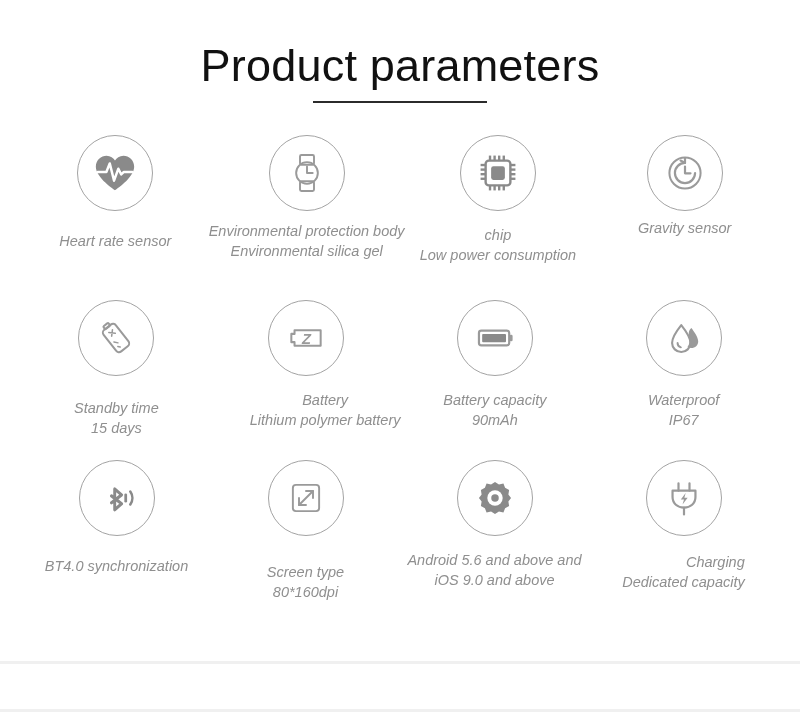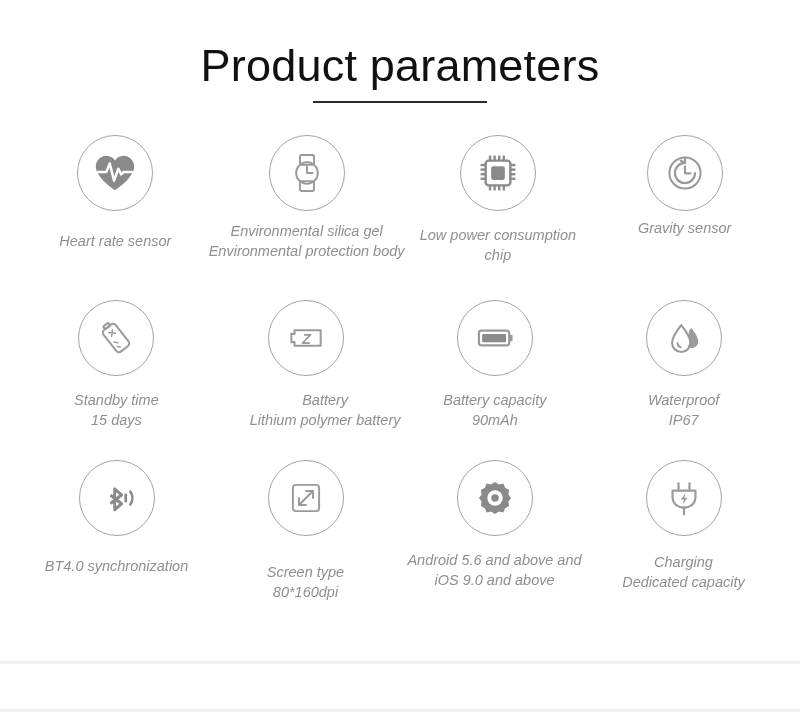--- a/index.html
+++ b/index.html
@@ -88,29 +88,29 @@
     white-space: nowrap;
   }
   .label-line { display: block; }
 
   
   .row-1 .item-0 .label-block { margin-top: 20px; }
   .row-1 .item-1 .label-block { margin-top: 10px; }
   .row-1 .item-2 .label-block { margin-top: 14px; }
   .row-1 .item-3 .label-block { margin-top: 7px; }
 
-  .row-2 .item-0 .label-block { margin-top: 14px; }
+  .row-2 .item-0 .label-block { margin-top: 22px; }
   .row-2 .item-1 .label-block { margin-top: 14px; margin-left: 39px; }
   .row-2 .item-2 .label-block { margin-top: 14px; }
   .row-2 .item-3 .label-block { margin-top: 14px; }
 
   .row-3 .item-0 .label-block { margin-top: 20px; text-align: right; }
   .row-3 .item-1 .label-block { margin-top: 26px; }
   .row-3 .item-2 .label-block { margin-top: 14px; }
-  .row-3 .item-3 .label-block { margin-top: 16px; }
+  .row-3 .item-3 .label-block { margin-top: 16px; text-align: right; }
 
   
   .hairline {
     position: absolute;
     left: 0;
     width: 800px;
     height: 3px;
     background: #f0f0f0;
   }
   .hairline.one { top: 661px; }
@@ -145,22 +145,22 @@
       <div class="spec-item item-1">
         <div class="icon-circle">
           <svg width="42" height="42" viewBox="0 0 48 48">
             <rect x="16" y="3.5" width="16" height="11" rx="1.6" fill="none" stroke="#9a9a9a" stroke-width="2.2"></rect>
             <rect x="16" y="33.5" width="16" height="11" rx="1.6" fill="none" stroke="#9a9a9a" stroke-width="2.2"></rect>
             <circle cx="24" cy="24" r="12.4" fill="none" stroke="#9a9a9a" stroke-width="2.2"></circle>
             <path d="M24 16.5 V24 H30.5" fill="none" stroke="#9a9a9a" stroke-width="2.2" stroke-linecap="round" stroke-linejoin="round"></path>
           </svg>
         </div>
         <div class="label-block">
+          <span class="label-line">Environmental protection body</span>
           <span class="label-line">Environmental silica gel</span>
-          <span class="label-line">Environmental protection body</span>
         </div>
       </div>
 
       <div class="spec-item item-2">
         <div class="icon-circle">
           <svg width="44" height="44" viewBox="0 0 48 48">
             <g fill="#8a8a8a">
               <rect x="14" y="5" width="2.6" height="6"></rect>
                 <rect x="19" y="5" width="2.6" height="6"></rect>
               <rect x="24" y="5" width="2.6" height="6"></rect>
@@ -176,22 +176,22 @@
               <rect x="37" y="14" width="6" height="2.6"></rect>
                 <rect x="37" y="19" width="6" height="2.6"></rect>
               <rect x="37" y="24" width="6" height="2.6"></rect>
                 <rect x="37" y="29" width="6" height="2.6"></rect>
             </g>
             <rect x="10.5" y="10.5" width="27" height="27" rx="3.5" fill="none" stroke="#8a8a8a" stroke-width="2.6"></rect>
             <rect x="16.5" y="16.5" width="15" height="15" rx="2.5" fill="#8a8a8a"></rect>
           </svg>
         </div>
         <div class="label-block">
+          <span class="label-line">chip</span>
           <span class="label-line">Low power consumption</span>
-          <span class="label-line">chip</span>
         </div>
       </div>
 
       <div class="spec-item item-3">
         <div class="icon-circle">
           <svg width="44" height="44" viewBox="0 0 48 48">
             <circle cx="24" cy="24" r="17" fill="none" stroke="#9a9a9a" stroke-width="2.2"></circle>
             <path d="M35 24 A11 11 0 1 1 24 13" fill="none" stroke="#9a9a9a" stroke-width="2.4" stroke-linecap="round"></path>
             <path d="M24 13 L24 8 M24 13 L19.2 10.4" fill="none" stroke="#9a9a9a" stroke-width="2.4" stroke-linecap="round" stroke-linejoin="round"></path>
             <path d="M24 17 V24.4 H30" fill="none" stroke="#9a9a9a" stroke-width="2.4" stroke-linecap="round" stroke-linejoin="round"></path>

